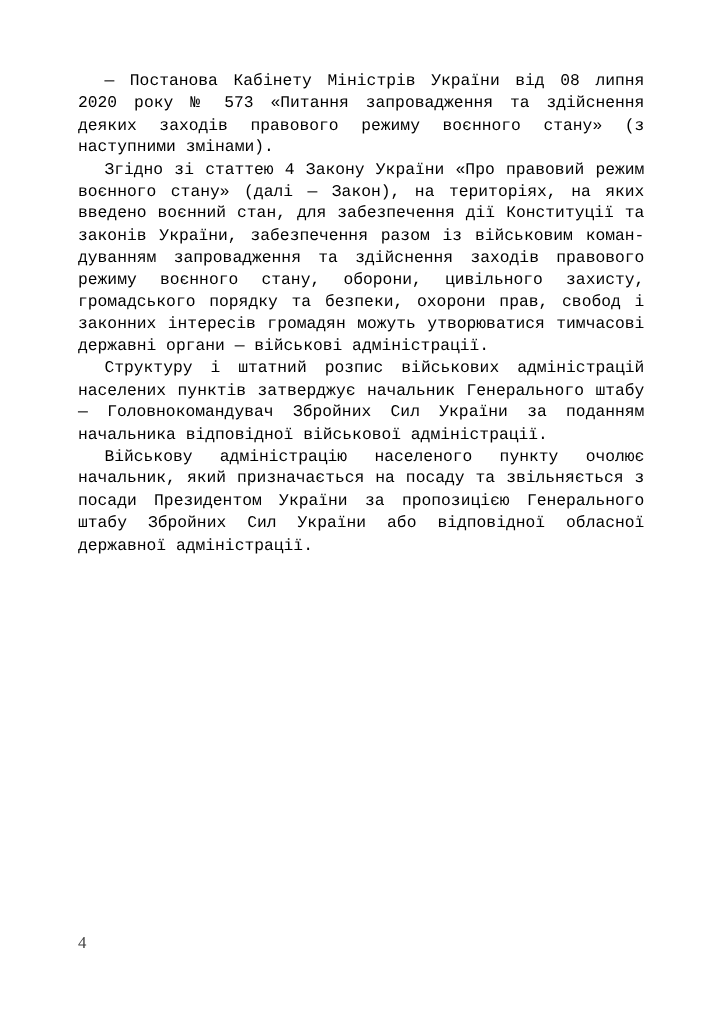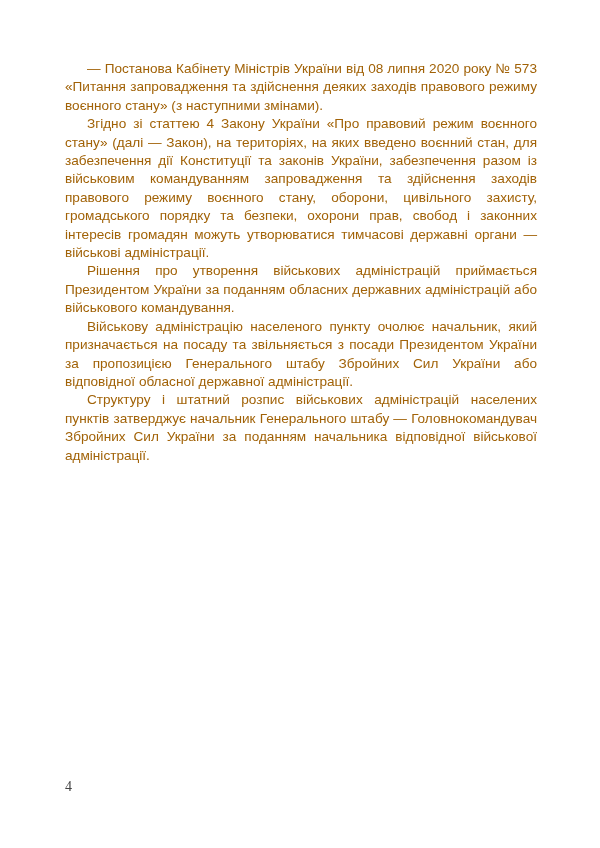--- a/index.html
+++ b/index.html
@@ -17,24 +17,24 @@
       position: absolute;
       left: 0; top: 0;
       width: 600px; height: 848px;
       background: #ffffff;
     }
     .text-block {
       position: absolute;
       left: 65px;
       top: 60px;
       width: 472px;
-      font-family: Liberation Sans, sans-serif;
+      font-family: Liberation Mono, monospace;
       font-size: 13.6px;
       line-height: 18.4px;
-      color: #a16207;
+      color: #000000;
       text-align: justify;
       hyphens: manual;
     }
     .text-block p {
       margin: 0;
       text-indent: 22px;
       text-align: justify;
     }
     .page-number {
       position: absolute;
@@ -45,18 +45,17 @@
       color: #444444;
     }
   </style>
 </head>
 <body>
 
 <div class="page">
   <div class="text-block">
     <p>— Постанова Кабінету Міністрів України від 08 липня 2020 року № 573 «Питання запровадження та здійснення деяких заходів правового режиму во­єнного стану» (з наступними змінами).</p>
     <p>Згідно зі статтею 4 Закону України «Про правовий режим воєнного стану» (далі — Закон), на територіях, на яких введено воєнний стан, для забезпечення дії Конституції та законів України, забезпечення разом із військовим коман­дуванням запровадження та здійснення заходів правового режиму воєнного стану, оборони, цивільного захисту, громадського порядку та безпеки, охорони прав, свобод і законних інтересів громадян можуть утворюватися тимчасові державні органи — військові адміністрації.</p>
-    <p>Рішення про утворення військових адміністрацій приймається Президен­том України за поданням обласних державних адміністрацій або військового командування.</p>
+    <p>Структуру і штатний розпис військових адміністрацій населених пунктів затверджує начальник Генерального штабу — Головнокомандувач Збройних Сил України за поданням начальника відповідної військової адміністрації.</p>
     <p>Військову адміністрацію населеного пункту очолює начальник, який при­значається на посаду та звільняється з посади Президентом України за про­позицією Генерального штабу Збройних Сил України або відповідної обласної державної адміністрації.</p>
-    <p>Структуру і штатний розпис військових адміністрацій населених пунктів затверджує начальник Генерального штабу — Головнокомандувач Збройних Сил України за поданням начальника відповідної військової адміністрації.</p>
   </div>
   <div class="page-number">4</div>
 </div>
 
 </body></html>

